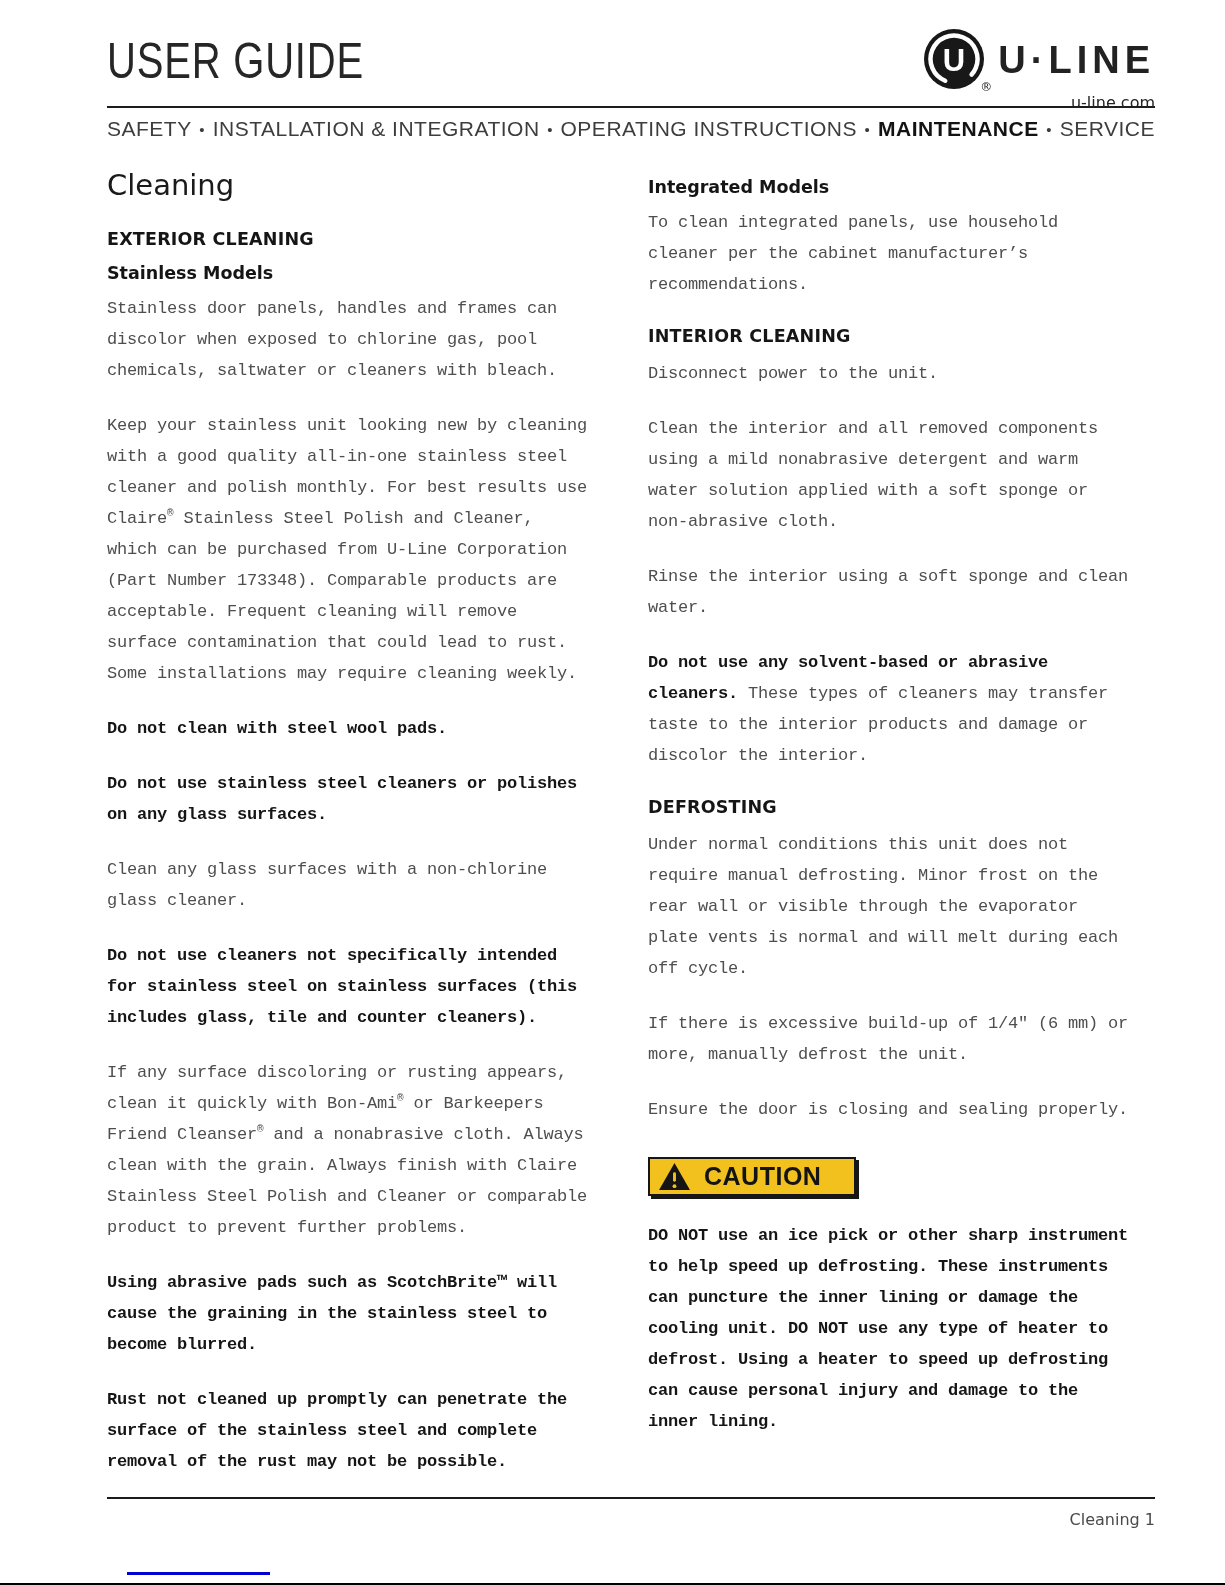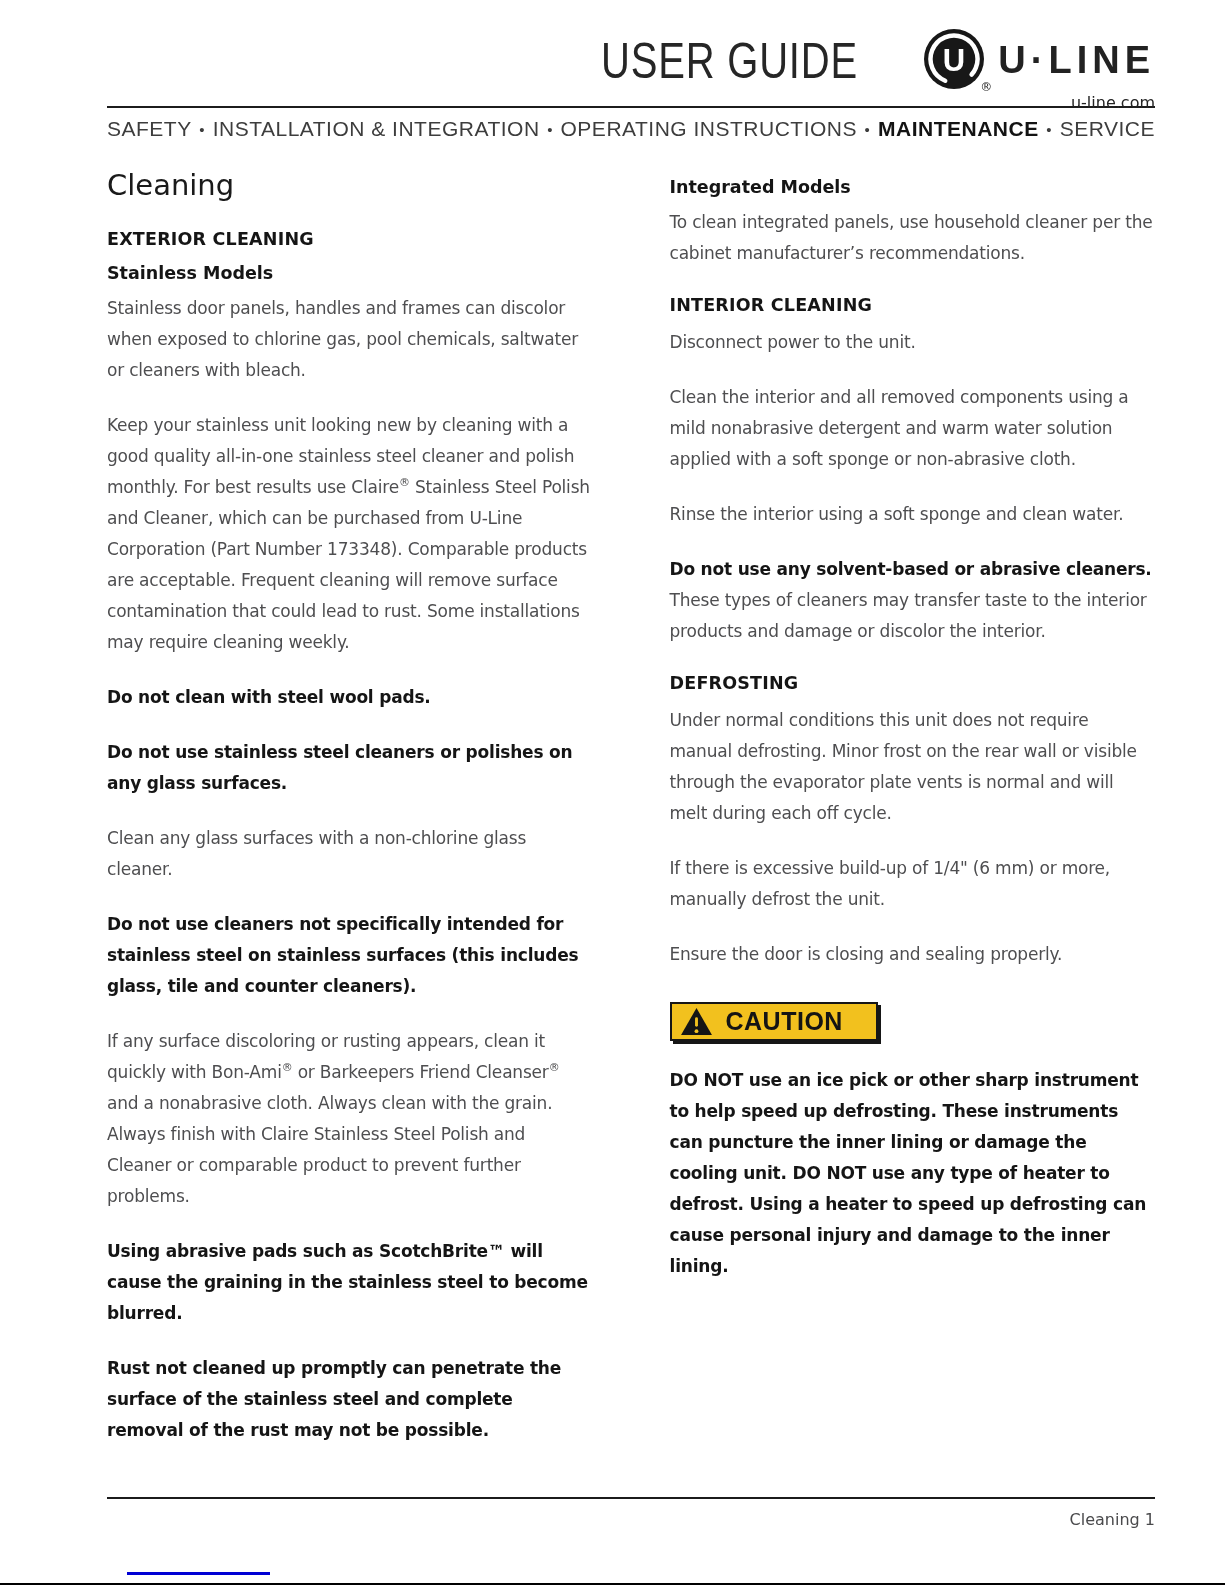--- a/index.html
+++ b/index.html
@@ -6,21 +6,21 @@
   html,body { margin:0; padding:0; background:#ffffff; }
   .page {
     position:relative;
     width:1225px; height:1585px;
     background:#ffffff;
     font-family:"DejaVu Sans", sans-serif;
     padding:26px 70px 0 107px;
     overflow:hidden;
   }
   
-  .masthead { display:flex; justify-content:flex-end; align-items:flex-start; height:76px; }
+  .masthead { display:flex; justify-content:space-between; align-items:flex-start; height:76px; }
   .guide-title {
     font-family:"Liberation Sans", sans-serif;
     font-size:50px; font-weight:400; color:#262626;
     letter-spacing:1px; line-height:1;
     transform:scaleX(0.80); transform-origin:left top;
     margin:10px 0 0 0;
   }
   .brand { display:flex; flex-direction:column; align-items:flex-end; margin-top:2px; }
   .brand-row { display:flex; align-items:center; gap:10px; }
   .logo-mark { position:relative; width:66px; height:64px; }
@@ -34,27 +34,27 @@
   .head-rule { border:none; border-top:2px solid #1c1c1c; margin:4px 0 0 0; }
   .crumbs {
     display:flex; justify-content:space-between; align-items:center;
     margin-top:9px;
     font-family:"Liberation Sans", sans-serif;
     font-size:21px; color:#3d3d3d; letter-spacing:0.5px; white-space:nowrap;
   }
   .crumbs .crumb.bold { font-weight:700; color:#131313; }
   .crumbs .sep { font-size:15px; color:#3d3d3d; }
   
-  .columns { display:flex; gap:77px; margin-top:26px; align-items:flex-start; }
+  .columns { display:flex; gap:55px; margin-top:26px; align-items:flex-start; }
   .col { width:486px; }
   .page-title { font-size:29px; font-weight:400; color:#1a1a1a; margin:0 0 24px 0; line-height:36px; }
   .col h3 { font-size:17.5px; font-weight:700; color:#151515; margin:0 0 10px 0; line-height:24px; letter-spacing:0.2px; }
   .col h3.spaced { margin-top:16px; }
   .col h4 { font-size:17.5px; font-weight:700; color:#151515; margin:8px 0 8px 0; line-height:24px; }
-  .col p { font-size:17px; line-height:31px; letter-spacing:-0.2px; margin:6px 0 24px 0; }
+  .col p { font-size:17px; line-height:31px; letter-spacing:-0.2px; margin:6px 0 24px 0;font-family:Liberation Mono, monospace; }
   .col p.para { color:#4e4e50; font-weight:400; }
   .col p.bold-para { color:#151515; font-weight:700; }
   .col p strong { color:#151515; font-weight:700; }
   .col p sup { font-size:11px; line-height:0; }
   .col > :last-child { margin-bottom:0; }
   
   .caution {
     width:208px; height:39px;
     background:#F2C11E;
     border:2px solid #161616;

